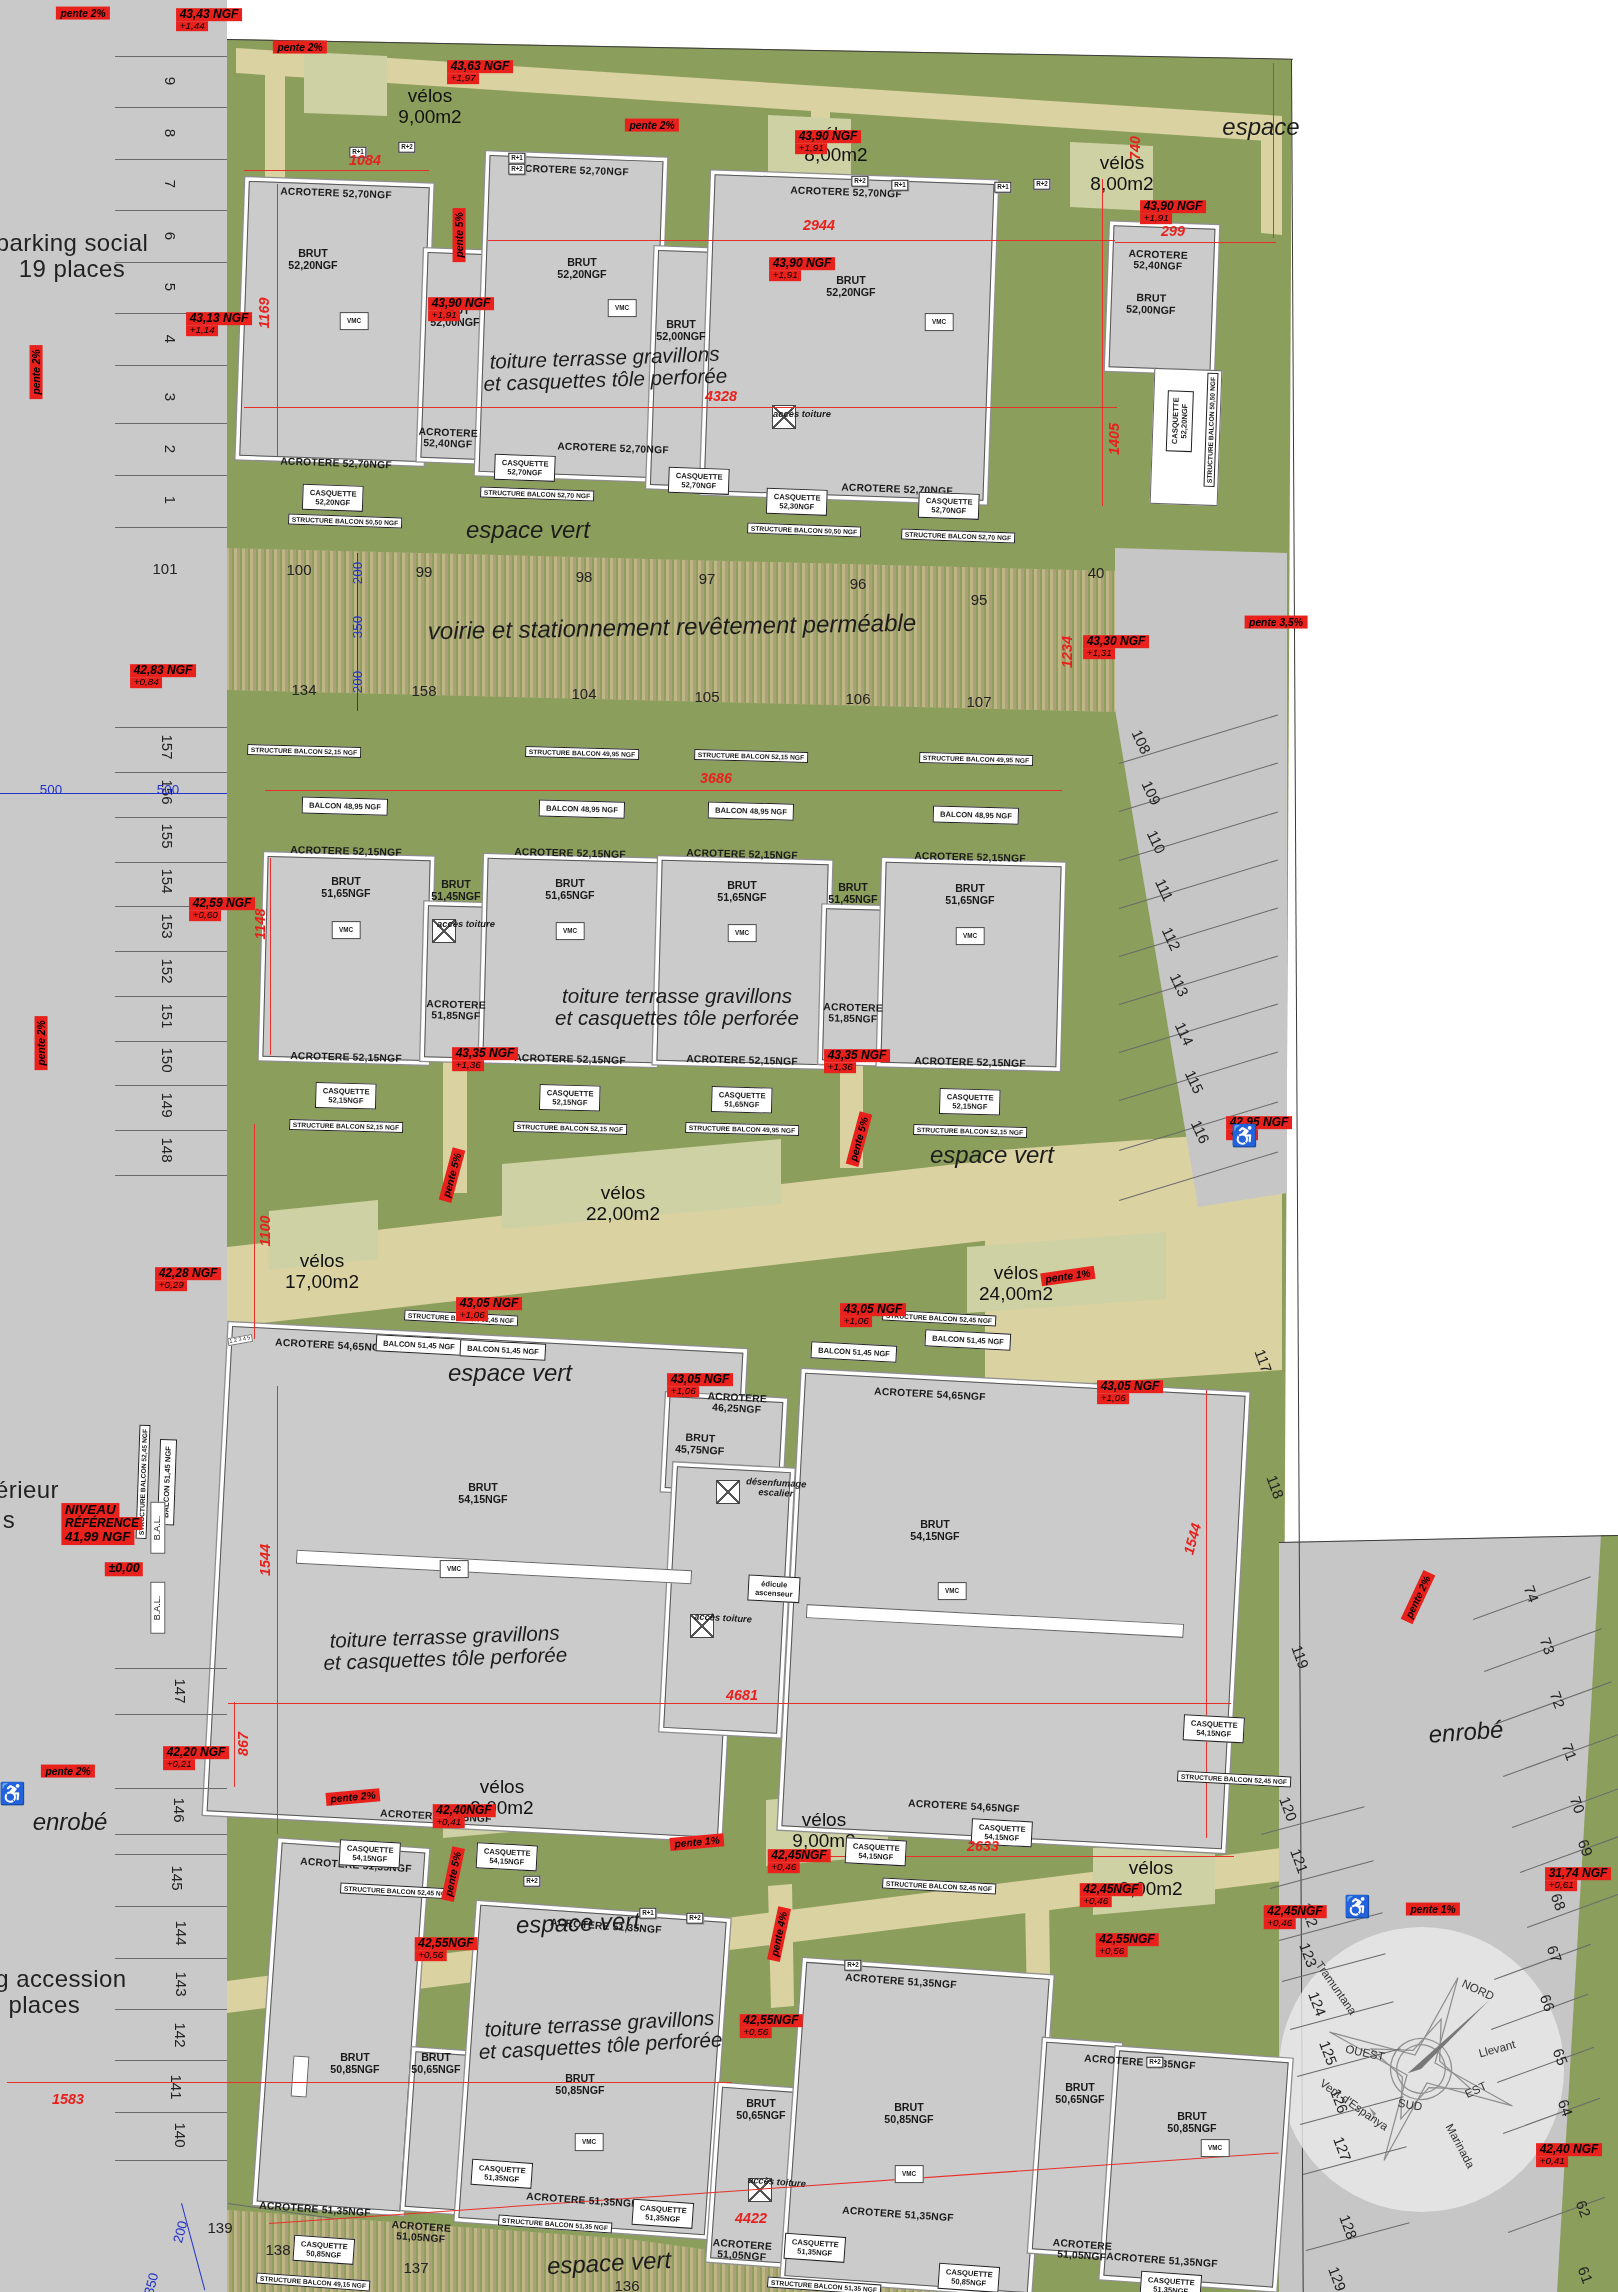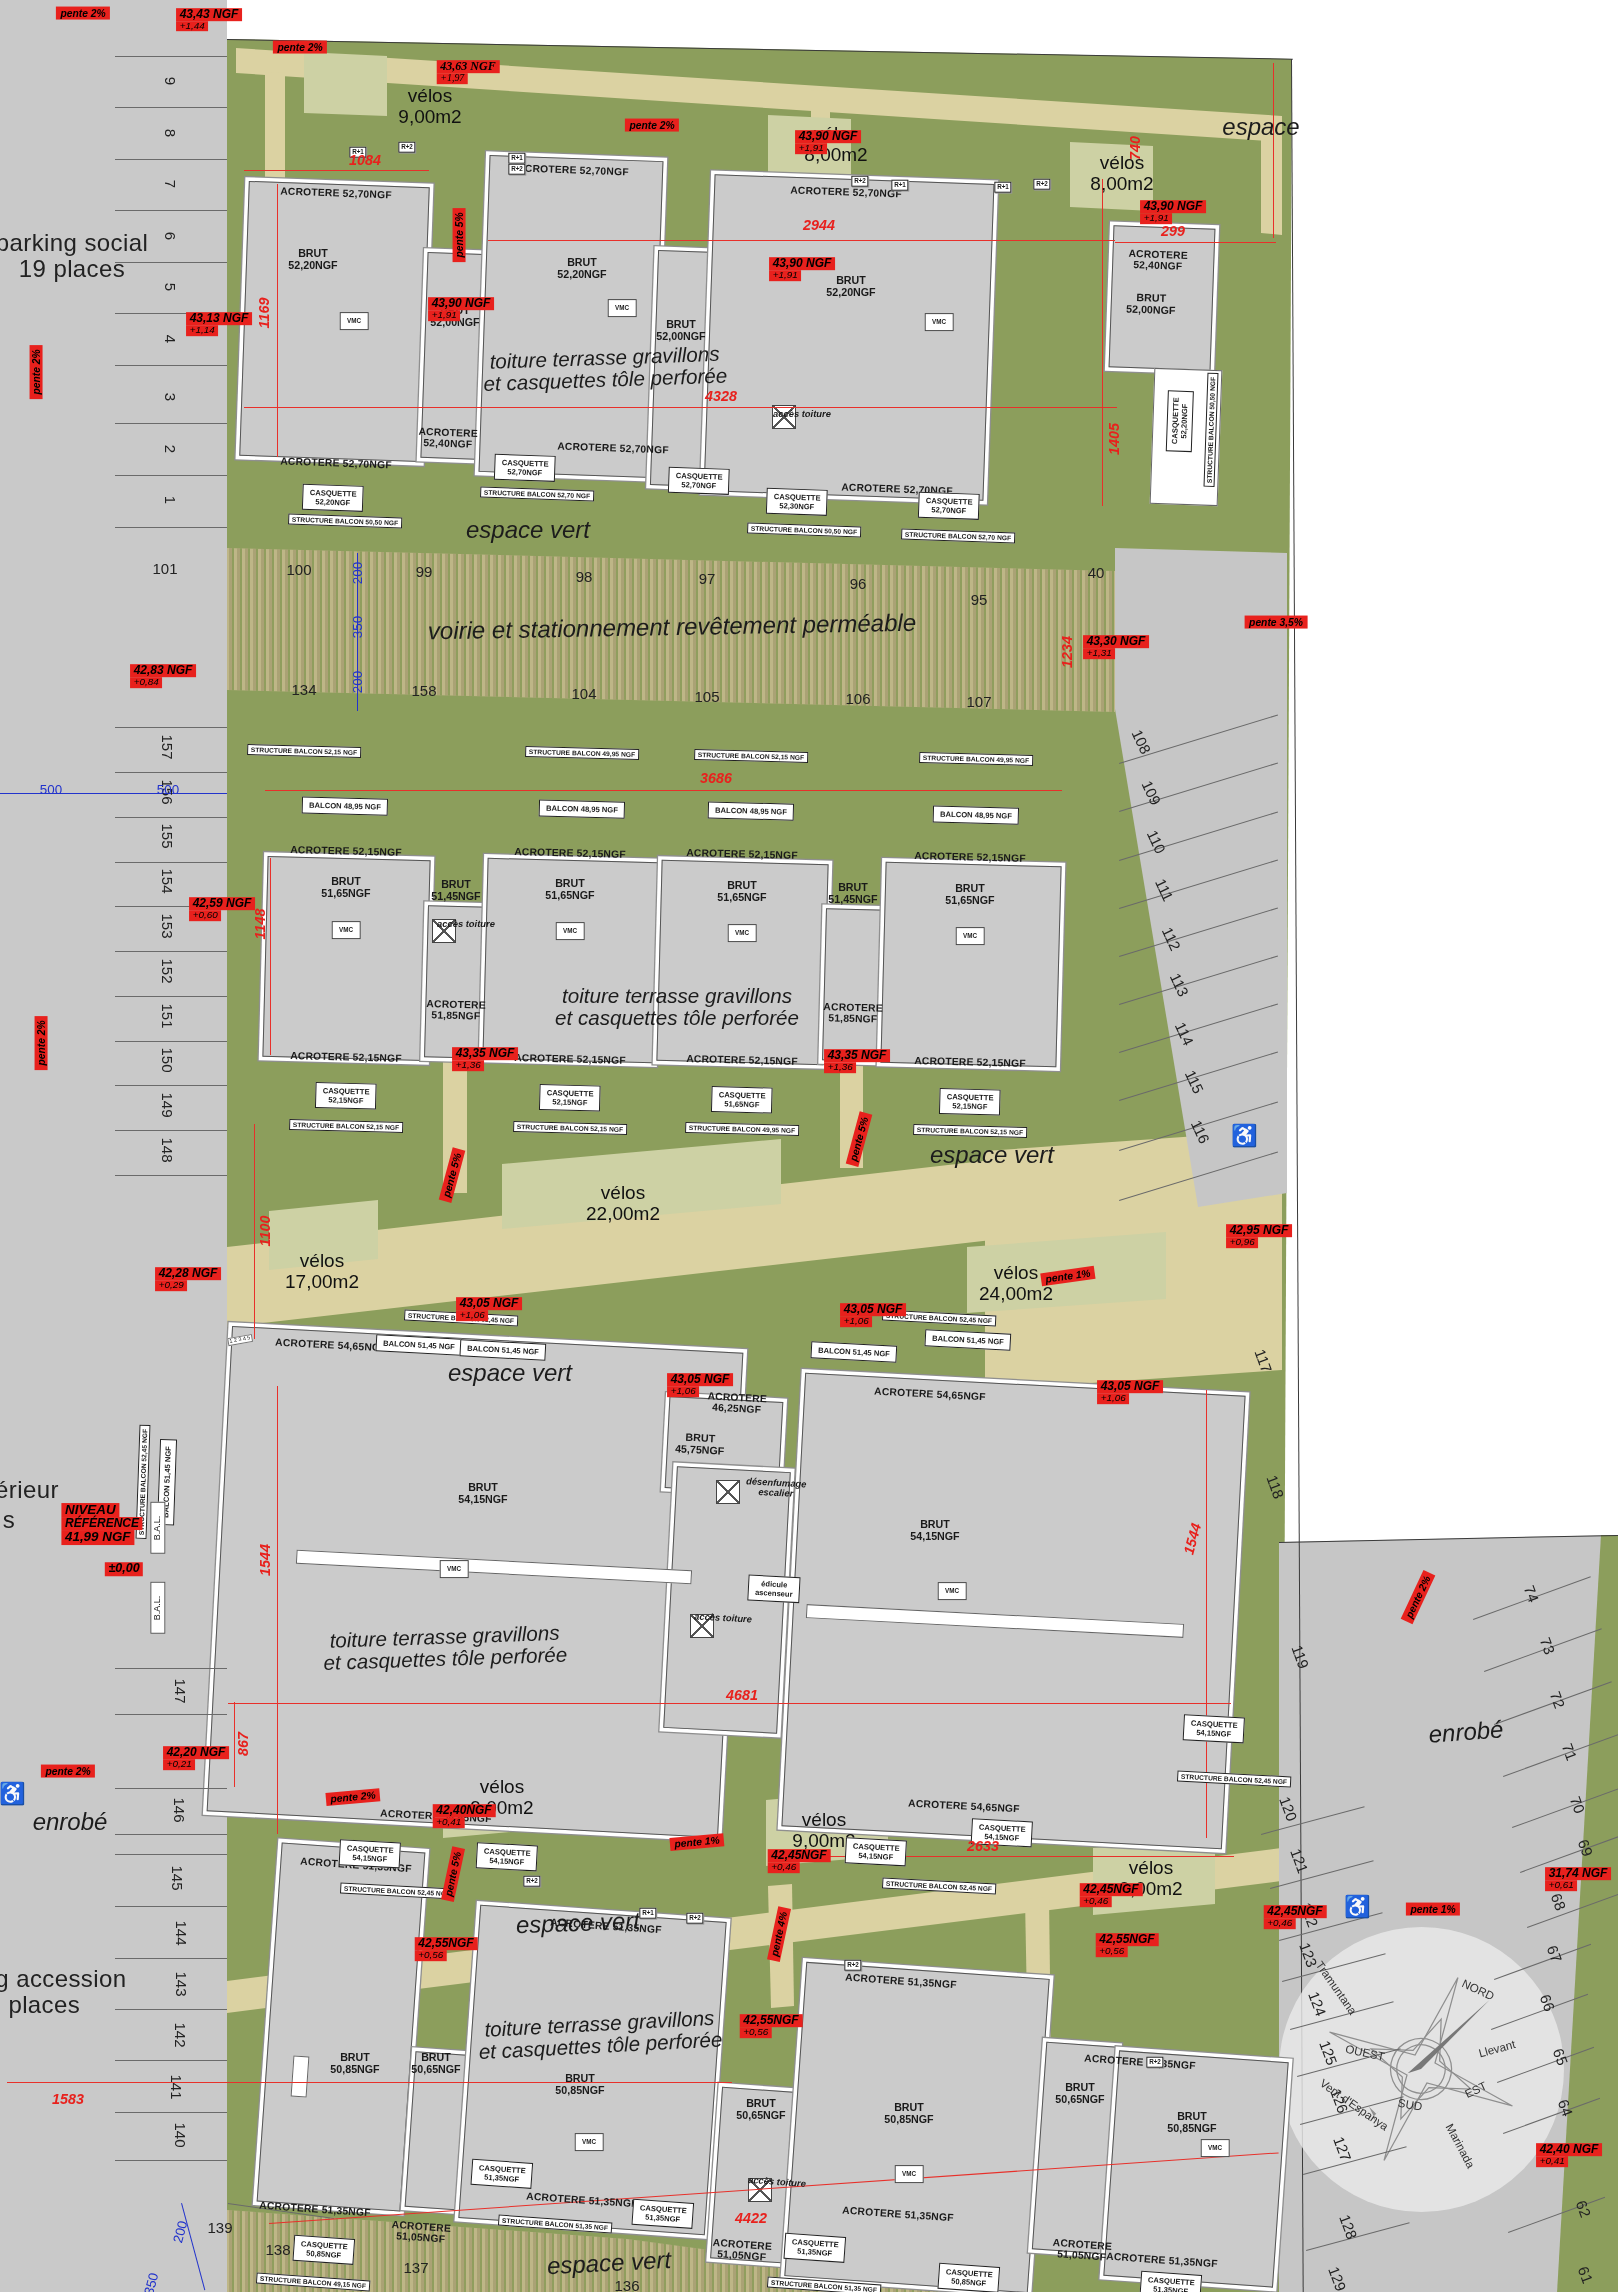--- a/index.html
+++ b/index.html
@@ -865,21 +865,21 @@
     <div class="lbl stall" style="left: 1554px; top: 1954px; transform: translate(-50%, -50%) rotate(70deg);">67</div>
     <div class="lbl stall" style="left: 1547px; top: 2003px; transform: translate(-50%, -50%) rotate(70deg);">66</div>
     <div class="lbl stall" style="left: 1560px; top: 2057px; transform: translate(-50%, -50%) rotate(70deg);">65</div>
     <div class="lbl stall" style="left: 1565px; top: 2108px; transform: translate(-50%, -50%) rotate(70deg);">64</div>
     <div class="lbl stall" style="left: 1583px; top: 2209px; transform: translate(-50%, -50%) rotate(70deg);">62</div>
     <div class="lbl stall" style="left: 1585px; top: 2275px; transform: translate(-50%, -50%) rotate(70deg);">61</div>
     <div class="lbl rflag" style="left: 209px; top: 19.7px; transform: translate(-50%, -50%);">
       <span>43,43 NGF</span>
       <span class="sub">+1,44</span>
     </div>
-    <div class="lbl rflag" style="left: 468px; top: 72px; transform: translate(-50%, -50%); font-family: Liberation Serif, serif;">
+    <div class="lbl rflag" style="left: 480px; top: 72px; transform: translate(-50%, -50%);">
       <span>43,63 NGF</span>
       <span class="sub">+1,97</span>
     </div>
     <div class="lbl rflag" style="left: 828px; top: 142px; transform: translate(-50%, -50%);">
       <span>43,90 NGF</span>
       <span class="sub">+1,91</span>
     </div>
     <div class="lbl rflag" style="left: 461px; top: 309px; transform: translate(-50%, -50%);">
       <span>43,90 NGF</span>
       <span class="sub">+1,91</span>
@@ -909,21 +909,21 @@
       <span class="sub">+0,60</span>
     </div>
     <div class="lbl rflag" style="left: 485px; top: 1059px; transform: translate(-50%, -50%);">
       <span>43,35 NGF</span>
       <span class="sub">+1,36</span>
     </div>
     <div class="lbl rflag" style="left: 857px; top: 1061px; transform: translate(-50%, -50%);">
       <span>43,35 NGF</span>
       <span class="sub">+1,36</span>
     </div>
-    <div class="lbl rflag" style="left: 1259px; top: 1236px; transform: translate(-50%, -50%); text-align: center;">
+    <div class="lbl rflag" style="left: 1259px; top: 1128px; transform: translate(-50%, -50%); text-align: center;">
       <span>42,95 NGF</span>
       <span class="sub">+0,96</span>
     </div>
     <div class="lbl rflag" style="left: 188px; top: 1279px; transform: translate(-50%, -50%);">
       <span>42,28 NGF</span>
       <span class="sub">+0,29</span>
     </div>
     <div class="lbl rflag" style="left: 489px; top: 1309px; transform: translate(-50%, -50%);">
       <span>43,05 NGF</span>
       <span class="sub">+1,06</span>

